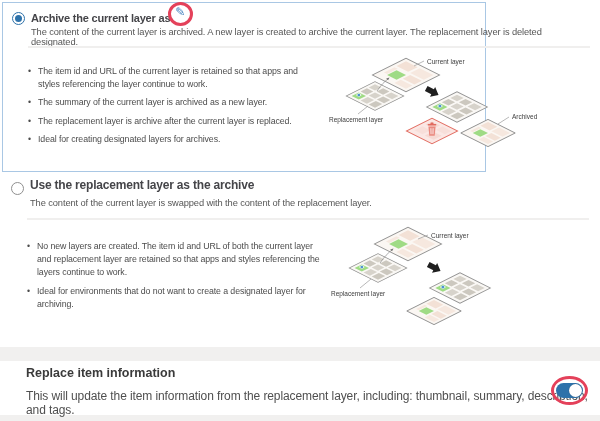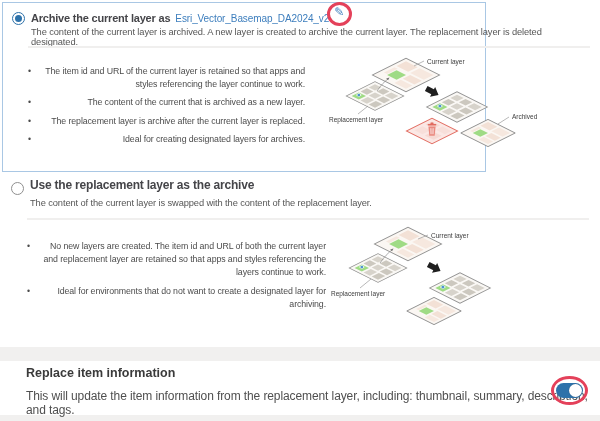--- a/index.html
+++ b/index.html
@@ -42,21 +42,21 @@
     position:absolute; border:3px solid #e4415a; border-radius:50%; pointer-events:none;
   }
   .pencil-oval { left:-6px; top:-6px; width:25px; height:24px; }
 
   .opt-desc { font-size:9.3px; color:#565656; letter-spacing:-0.1px; width:560px; }
   .divider { height:2px; background:#f0efee; }
 
   ul.bullets { list-style:none; width:278px; }
   ul.bullets li {
     position:relative; padding-left:11px; margin-bottom:5px;
-    font-size:8.8px; line-height:1.5; color:#4c4c4c; letter-spacing:-0.1px;text-align:right;
+    font-size:8.8px; line-height:1.5; color:#4c4c4c; letter-spacing:-0.1px;
   }
   ul.bullets li::before { content:"•"; position:absolute; left:1px; top:0; color:#4c4c4c; }
 
   
   .gray-strip { left:0; width:600px; background:#f1f0ef; }
   .replace-title { font-size:12.5px; font-weight:700; color:#3a3a3a; }
   .replace-desc { font-size:12px; color:#4f4f4f; letter-spacing:-0.1px; }
 
   .toggle-wrap { left:551px; top:375px; width:37px; height:31px; }
   .toggle {
@@ -75,34 +75,33 @@
 </style>
 </head>
 <body>
 
 <div class="abs option-box">
 
   <span class="abs radio checked" style="left:9px; top:9px;"></span>
 
   <div class="abs opt-title-row" style="left:28px; top:5px;">
     <span class="opt-title">Archive the current layer as</span>
-    <a class="layer-link">Esri_Vector_Basemap_DA2024_v2</a>
     <span class="pencil-wrap">
       <span class="pencil-icon">✎</span>
       <span class="annot-oval pencil-oval"></span>
     </span>
   </div>
 
   <div class="abs opt-desc" style="left:28px; top:24px;">The content of the current layer is archived. A new layer is created to archive the current layer. The replacement layer is deleted designated.</div>
 
   <div class="abs divider" style="left:25px; top:43px; width:562px;"></div>
 
   <ul class="abs bullets" style="left:24px; top:62px;">
     <li>The item id and URL of the current layer is retained so that apps and styles referencing the layer continue to work.</li>
-    <li>The content of the current that is archived as a new layer.</li>
+    <li>The summary of the current layer is archived as a new layer.</li>
     <li>The replacement layer is archive after the current layer is replaced.</li>
     <li>Ideal for creating designated layers for archives.</li>
   </ul>
 </div>
 
 <svg class="abs" style="left:328px; top:55px;" width="266" height="113" viewBox="0 0 266 113">
   <defs>
     <marker id="ah" markerWidth="5" markerHeight="5" refX="3.5" refY="2" orient="auto">
       <path d="M0,0 L4.5,2 L0,4 Z" fill="#777"></path>
     </marker>

